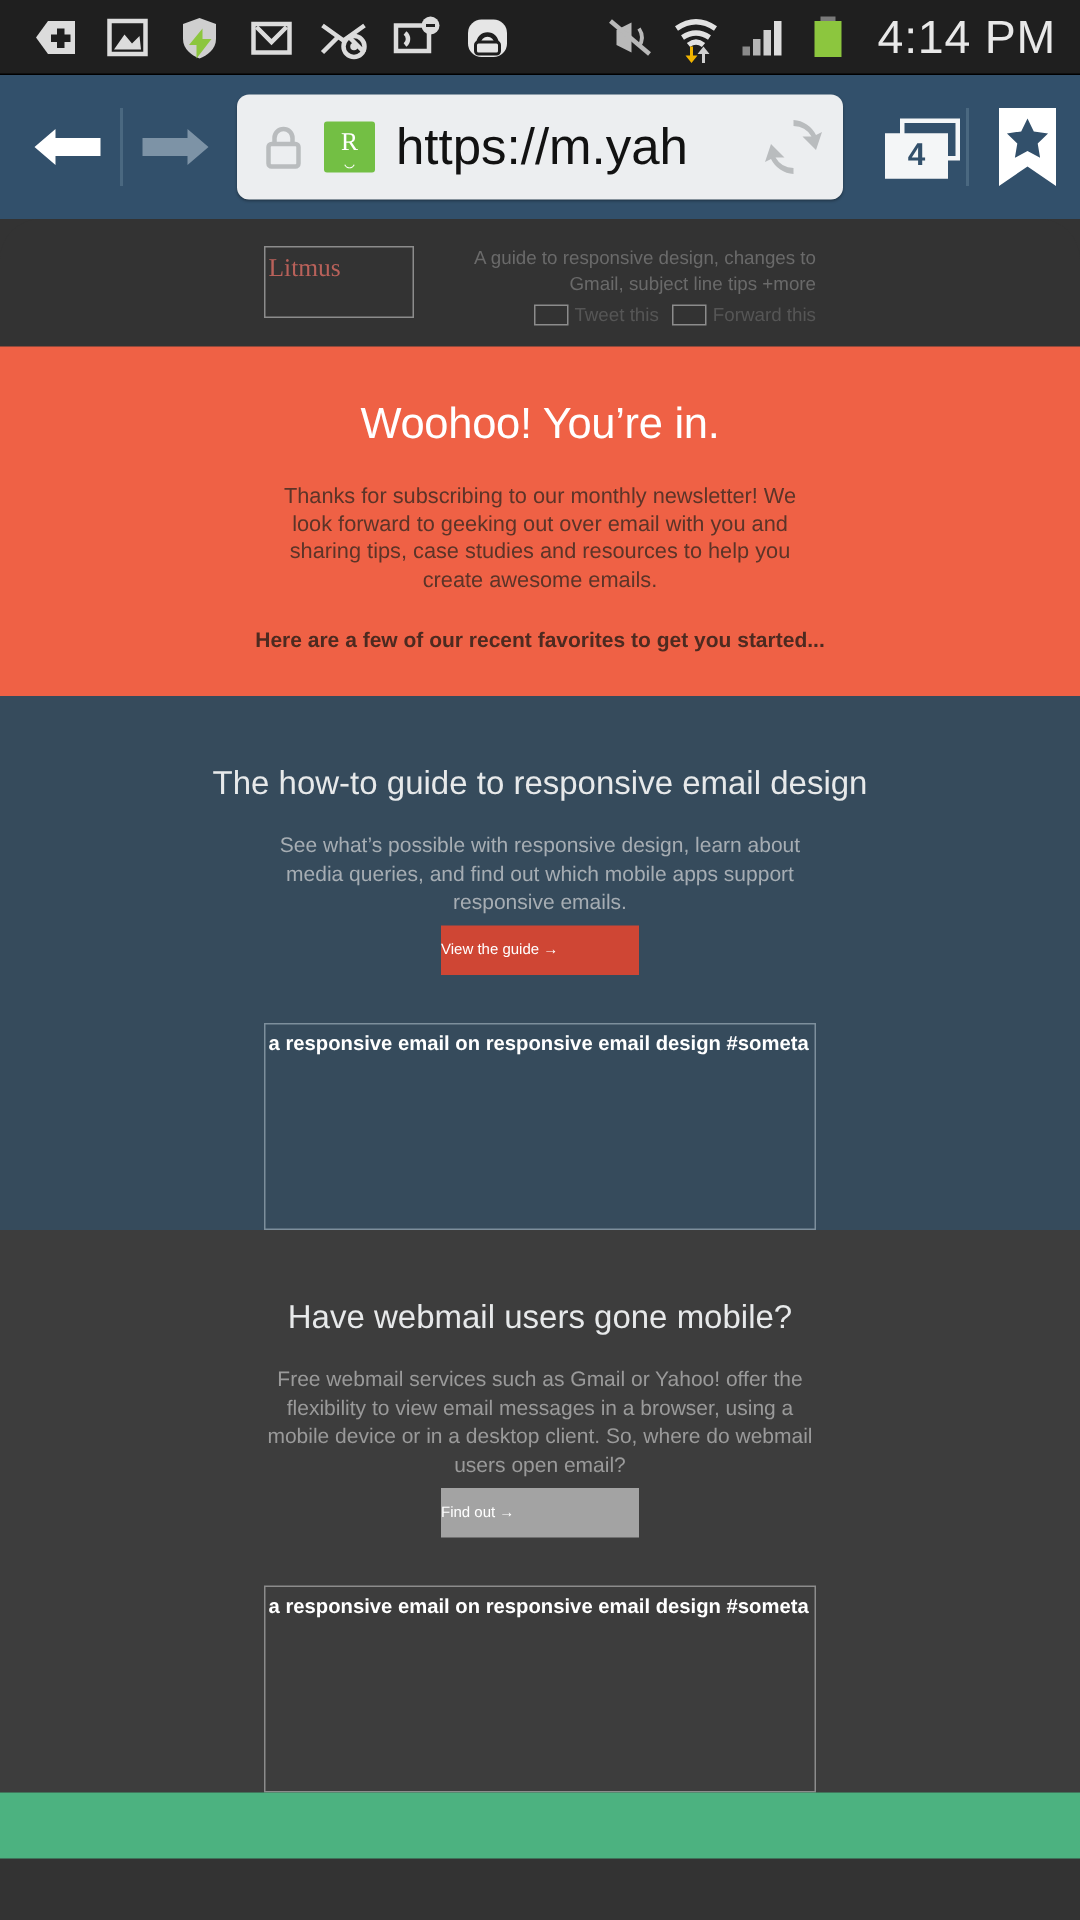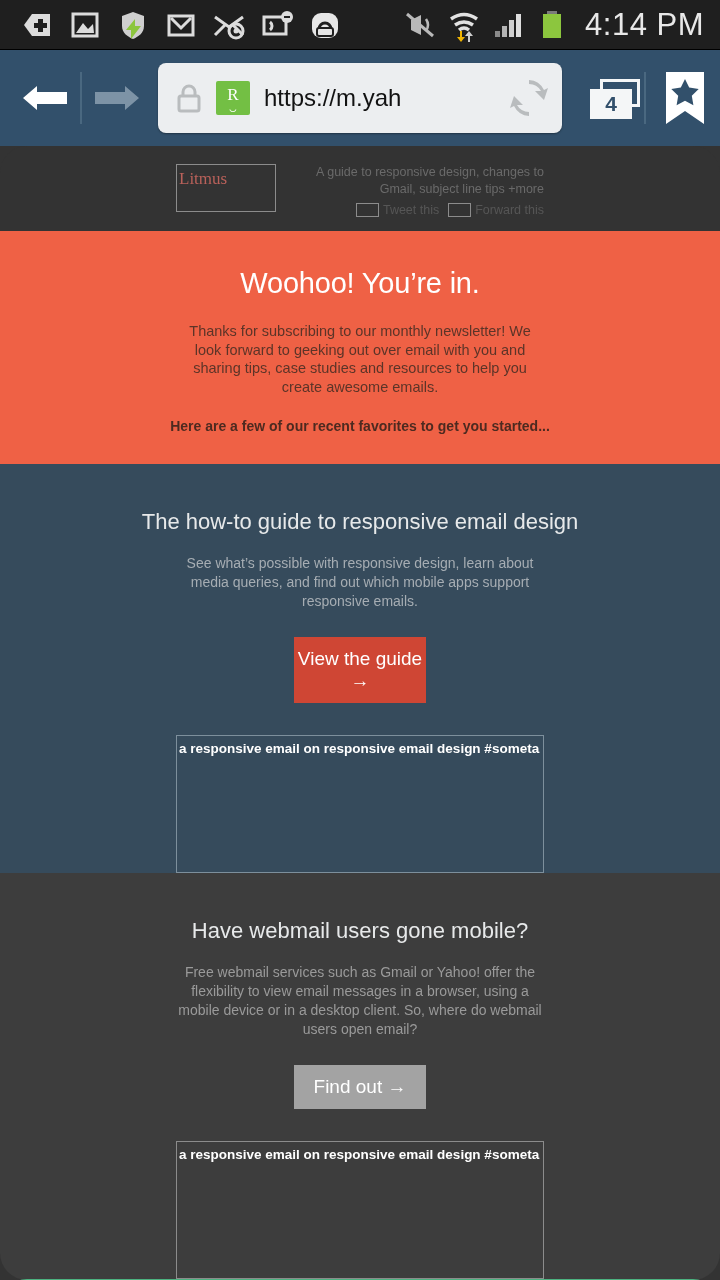--- a/index.html
+++ b/index.html
@@ -49,21 +49,21 @@
     flex:0 0 auto; width:34px; height:34px;
     background:#73bf44; border-radius:2px;
     display:flex; flex-direction:column;
     align-items:center; justify-content:center;
     color:#fff; font-family:"Liberation Serif", serif;
     font-size:17px; line-height:14px;
   }
   .favicon .fv-r{ font-size:17px; }
   .favicon .fv-u{ font-size:12px; line-height:7px; }
   .url-text{
-    flex:1 1 auto; color:#121212; font-size:24px;
+    flex:1 1 auto; color:#121212; font-size:34px;
     margin-left:14px; white-space:nowrap; overflow:hidden;
   }
   .reload-ic{ flex:0 0 auto; margin-left:-6px; }
   .tabs-btn{
     width:62px; height:62px; position:relative;
     display:flex; align-items:center; justify-content:center;
     margin-left:6px;
   }
   .tab-count{
     position:absolute; left:12px; top:22px;
@@ -137,23 +137,23 @@
     text-align:center; color:#e7e9ea;
     font-size:22px; font-weight:400; line-height:28px;
   }
   .sec-body{
     text-align:center; color:#a6adb3;
     font-size:14px; line-height:19px;
     width:372px; margin:18px auto 0 auto;
   }
   .sec-gray .sec-body{ color:#9a9a9a; }
   .btn{
-    display:block; width:132px; margin:26px auto 0 auto;
-    text-align:center; color:#ffffff;
-    font-size:19px; padding:11px 0;
+    display:block; width:132px; margin:6px auto 0 auto;
+    color:#ffffff;
+    font-size:10px; padding:11px 0;
   }
   .btn-red{ background:#cf4634; }
   .btn-gray{ background:#a3a3a3; }
   .imgph{
     width:368px; margin:32px auto 0 auto;
     height:138px;
     border:1px solid #7d8f9c;
     color:#ffffff; font-size:13.5px;
     padding:5px 2px 0 2px;
     font-weight:bold;

